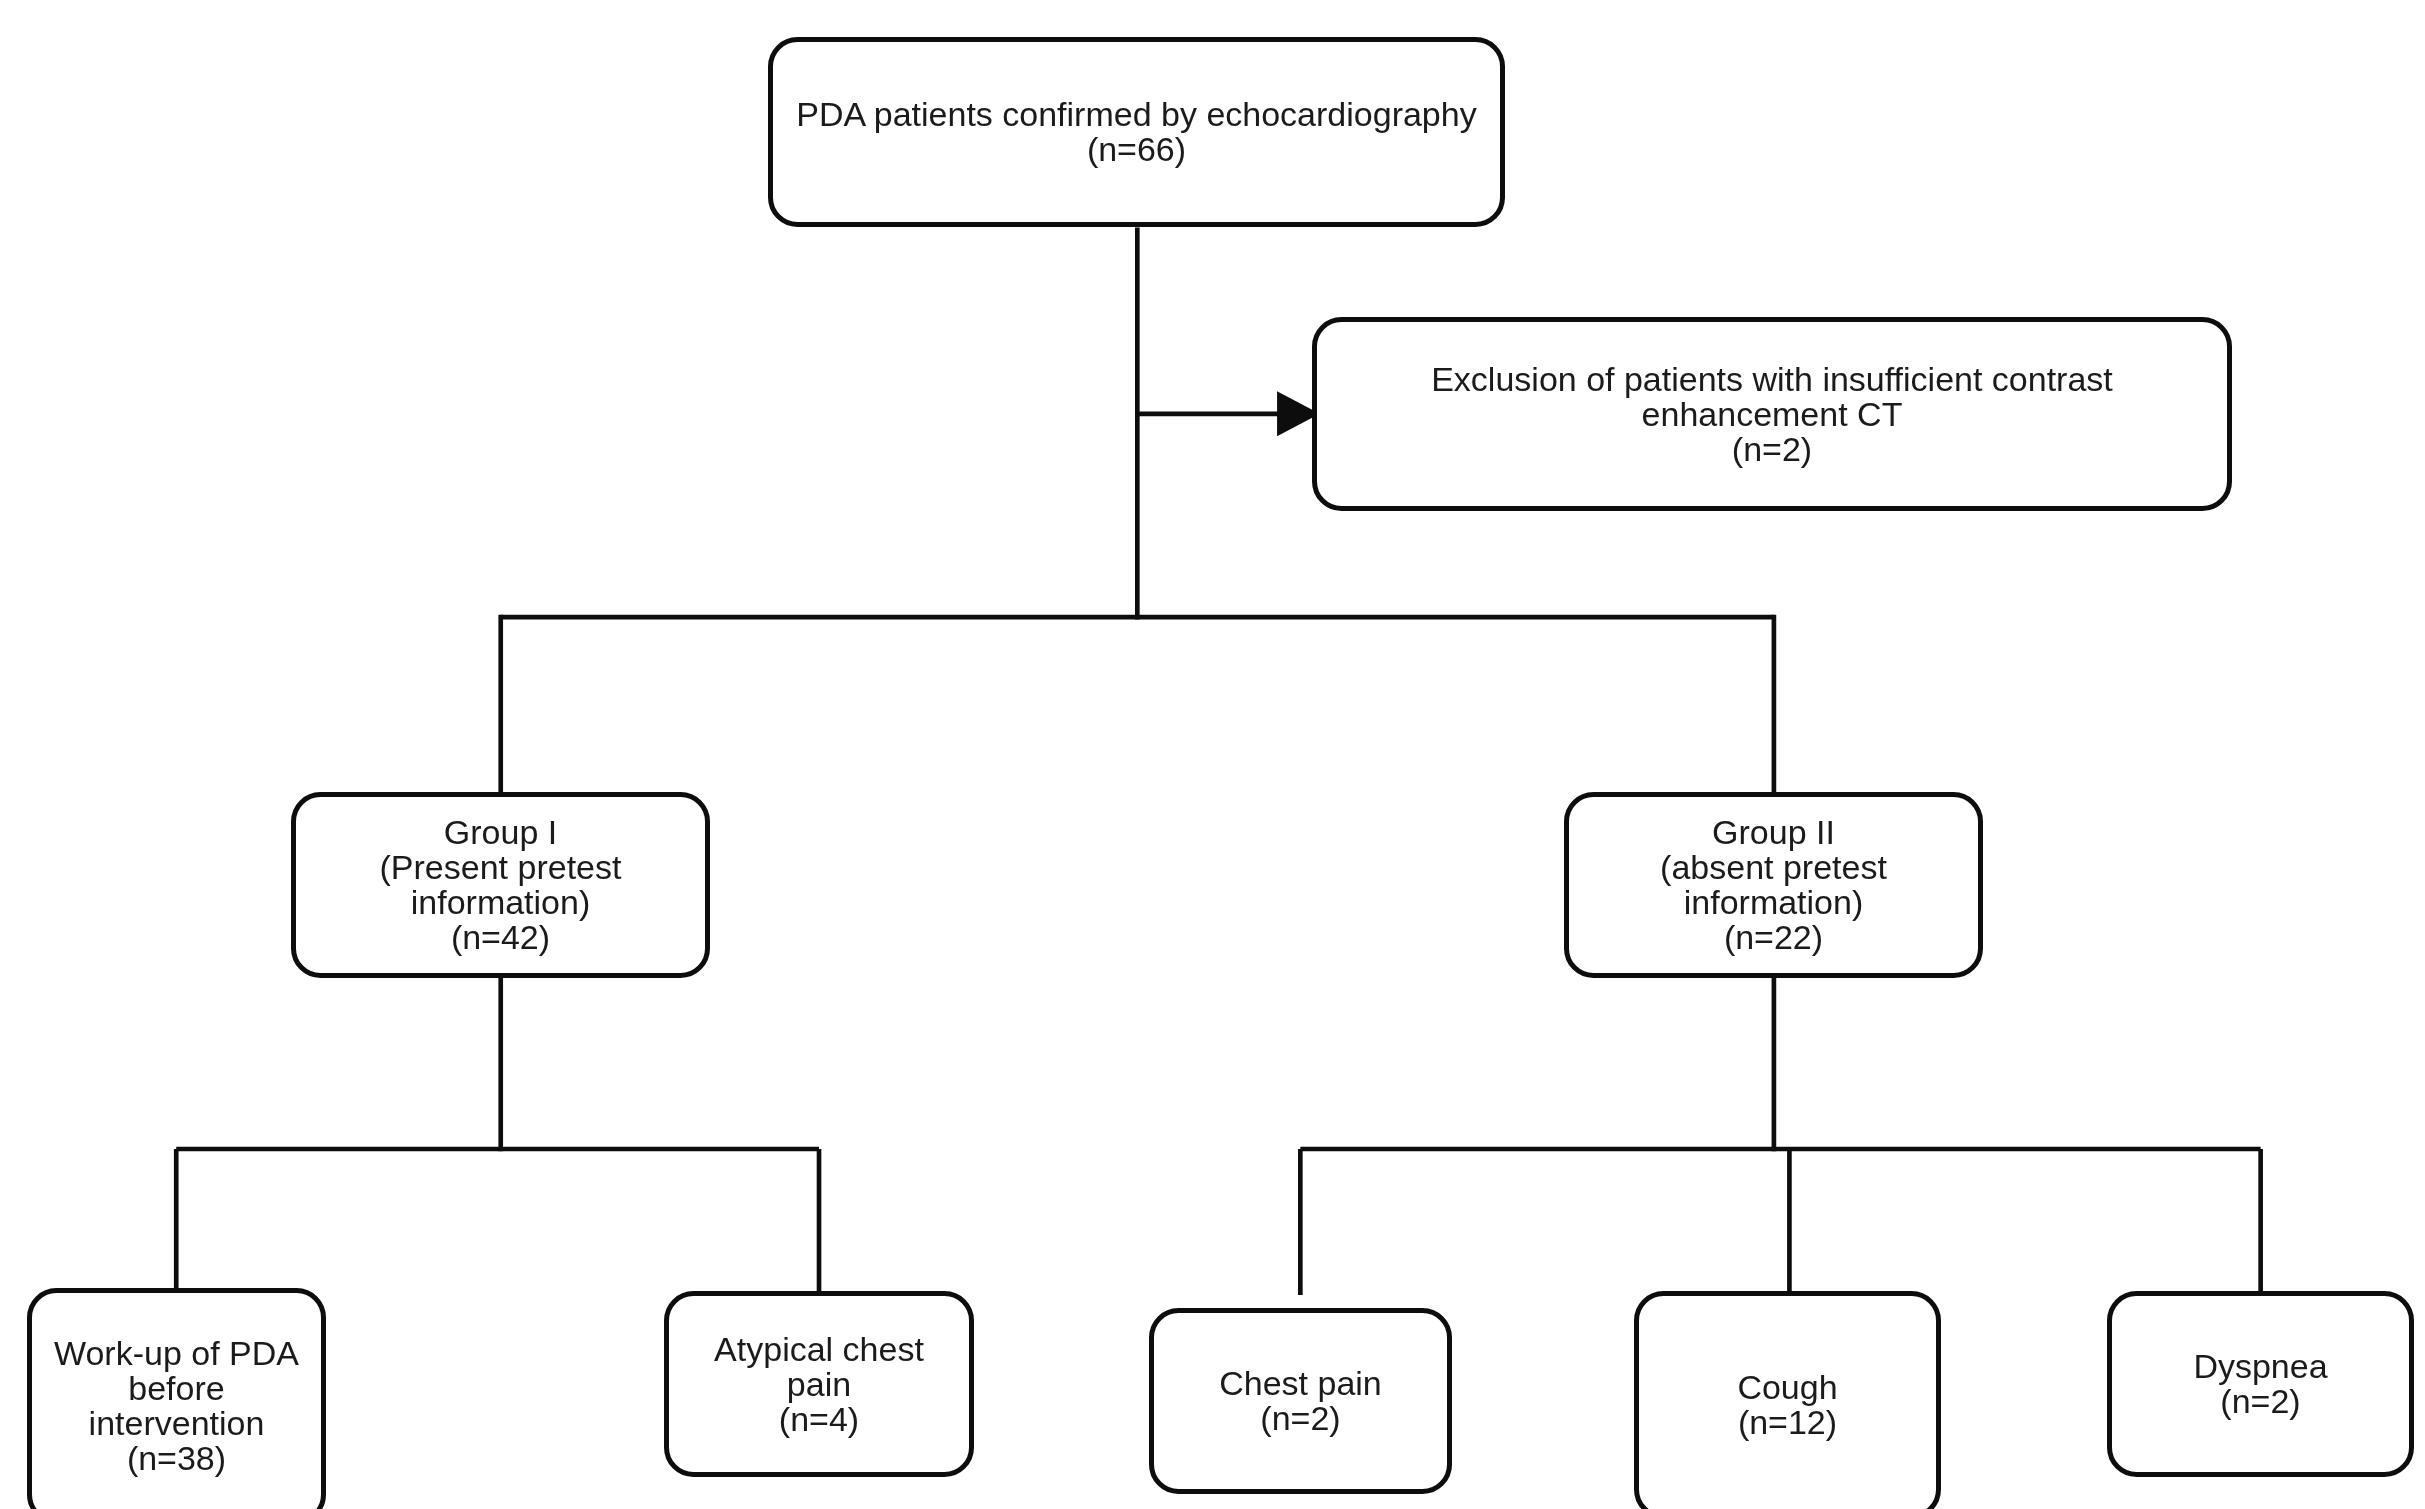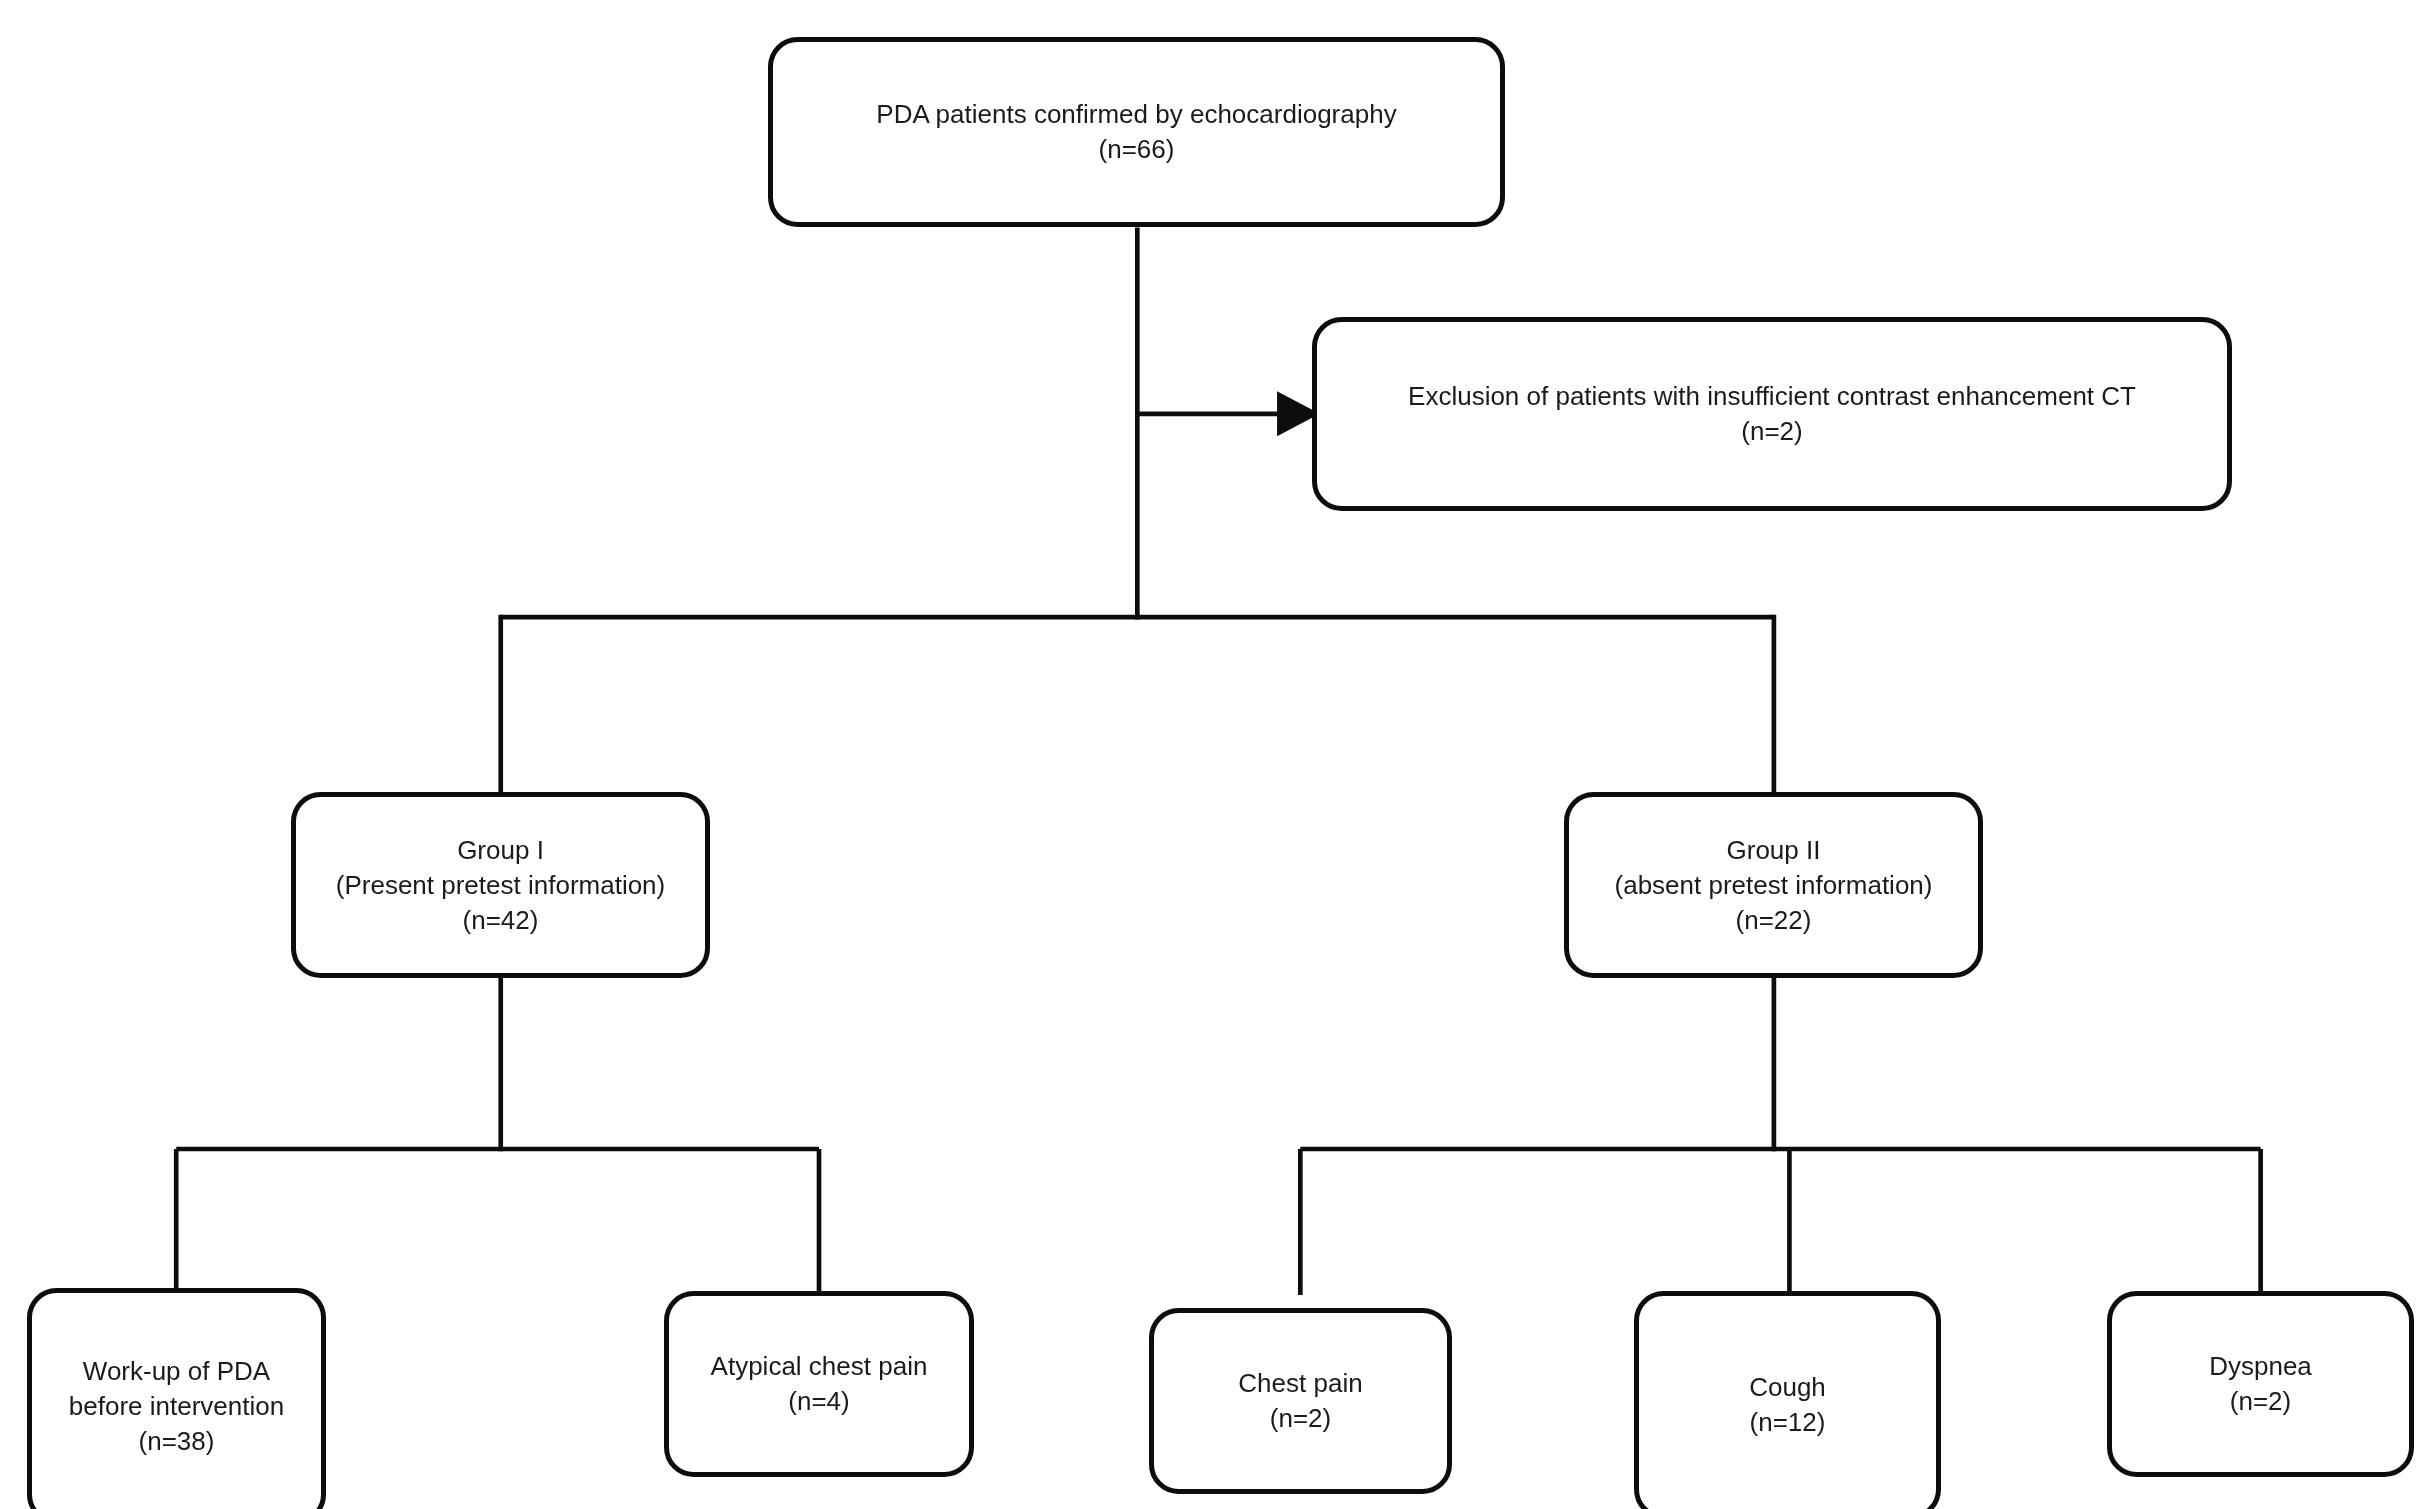--- a/index.html
+++ b/index.html
@@ -26,21 +26,21 @@
     position: absolute;
     box-sizing: border-box;
     background: #ffffff;
     border: 5.4px solid #0d0d0d;
     border-radius: 29.5px;
     display: flex;
     flex-direction: column;
     align-items: center;
     justify-content: center;
     text-align: center;
-    font-size: 26px;
+    font-size: 34px;
     line-height: 35px;
     color: #1b1b1b;
     padding: 0 9.3px;
   }
   
   #node-total     { left: 768px;  top: 37px;   width: 737px;  height: 190px; }
   #node-exclusion { left: 1312px; top: 317px;  width: 920px; height: 194px; }
   #node-group1    { left: 291px;  top: 792px; width: 419px;  height: 186px; }
   #node-group2    { left: 1564px; top: 792px; width: 419px;  height: 186px; }
   #node-workup    { left: 27px;   top: 1288px; width: 299px;  height: 236px; }

